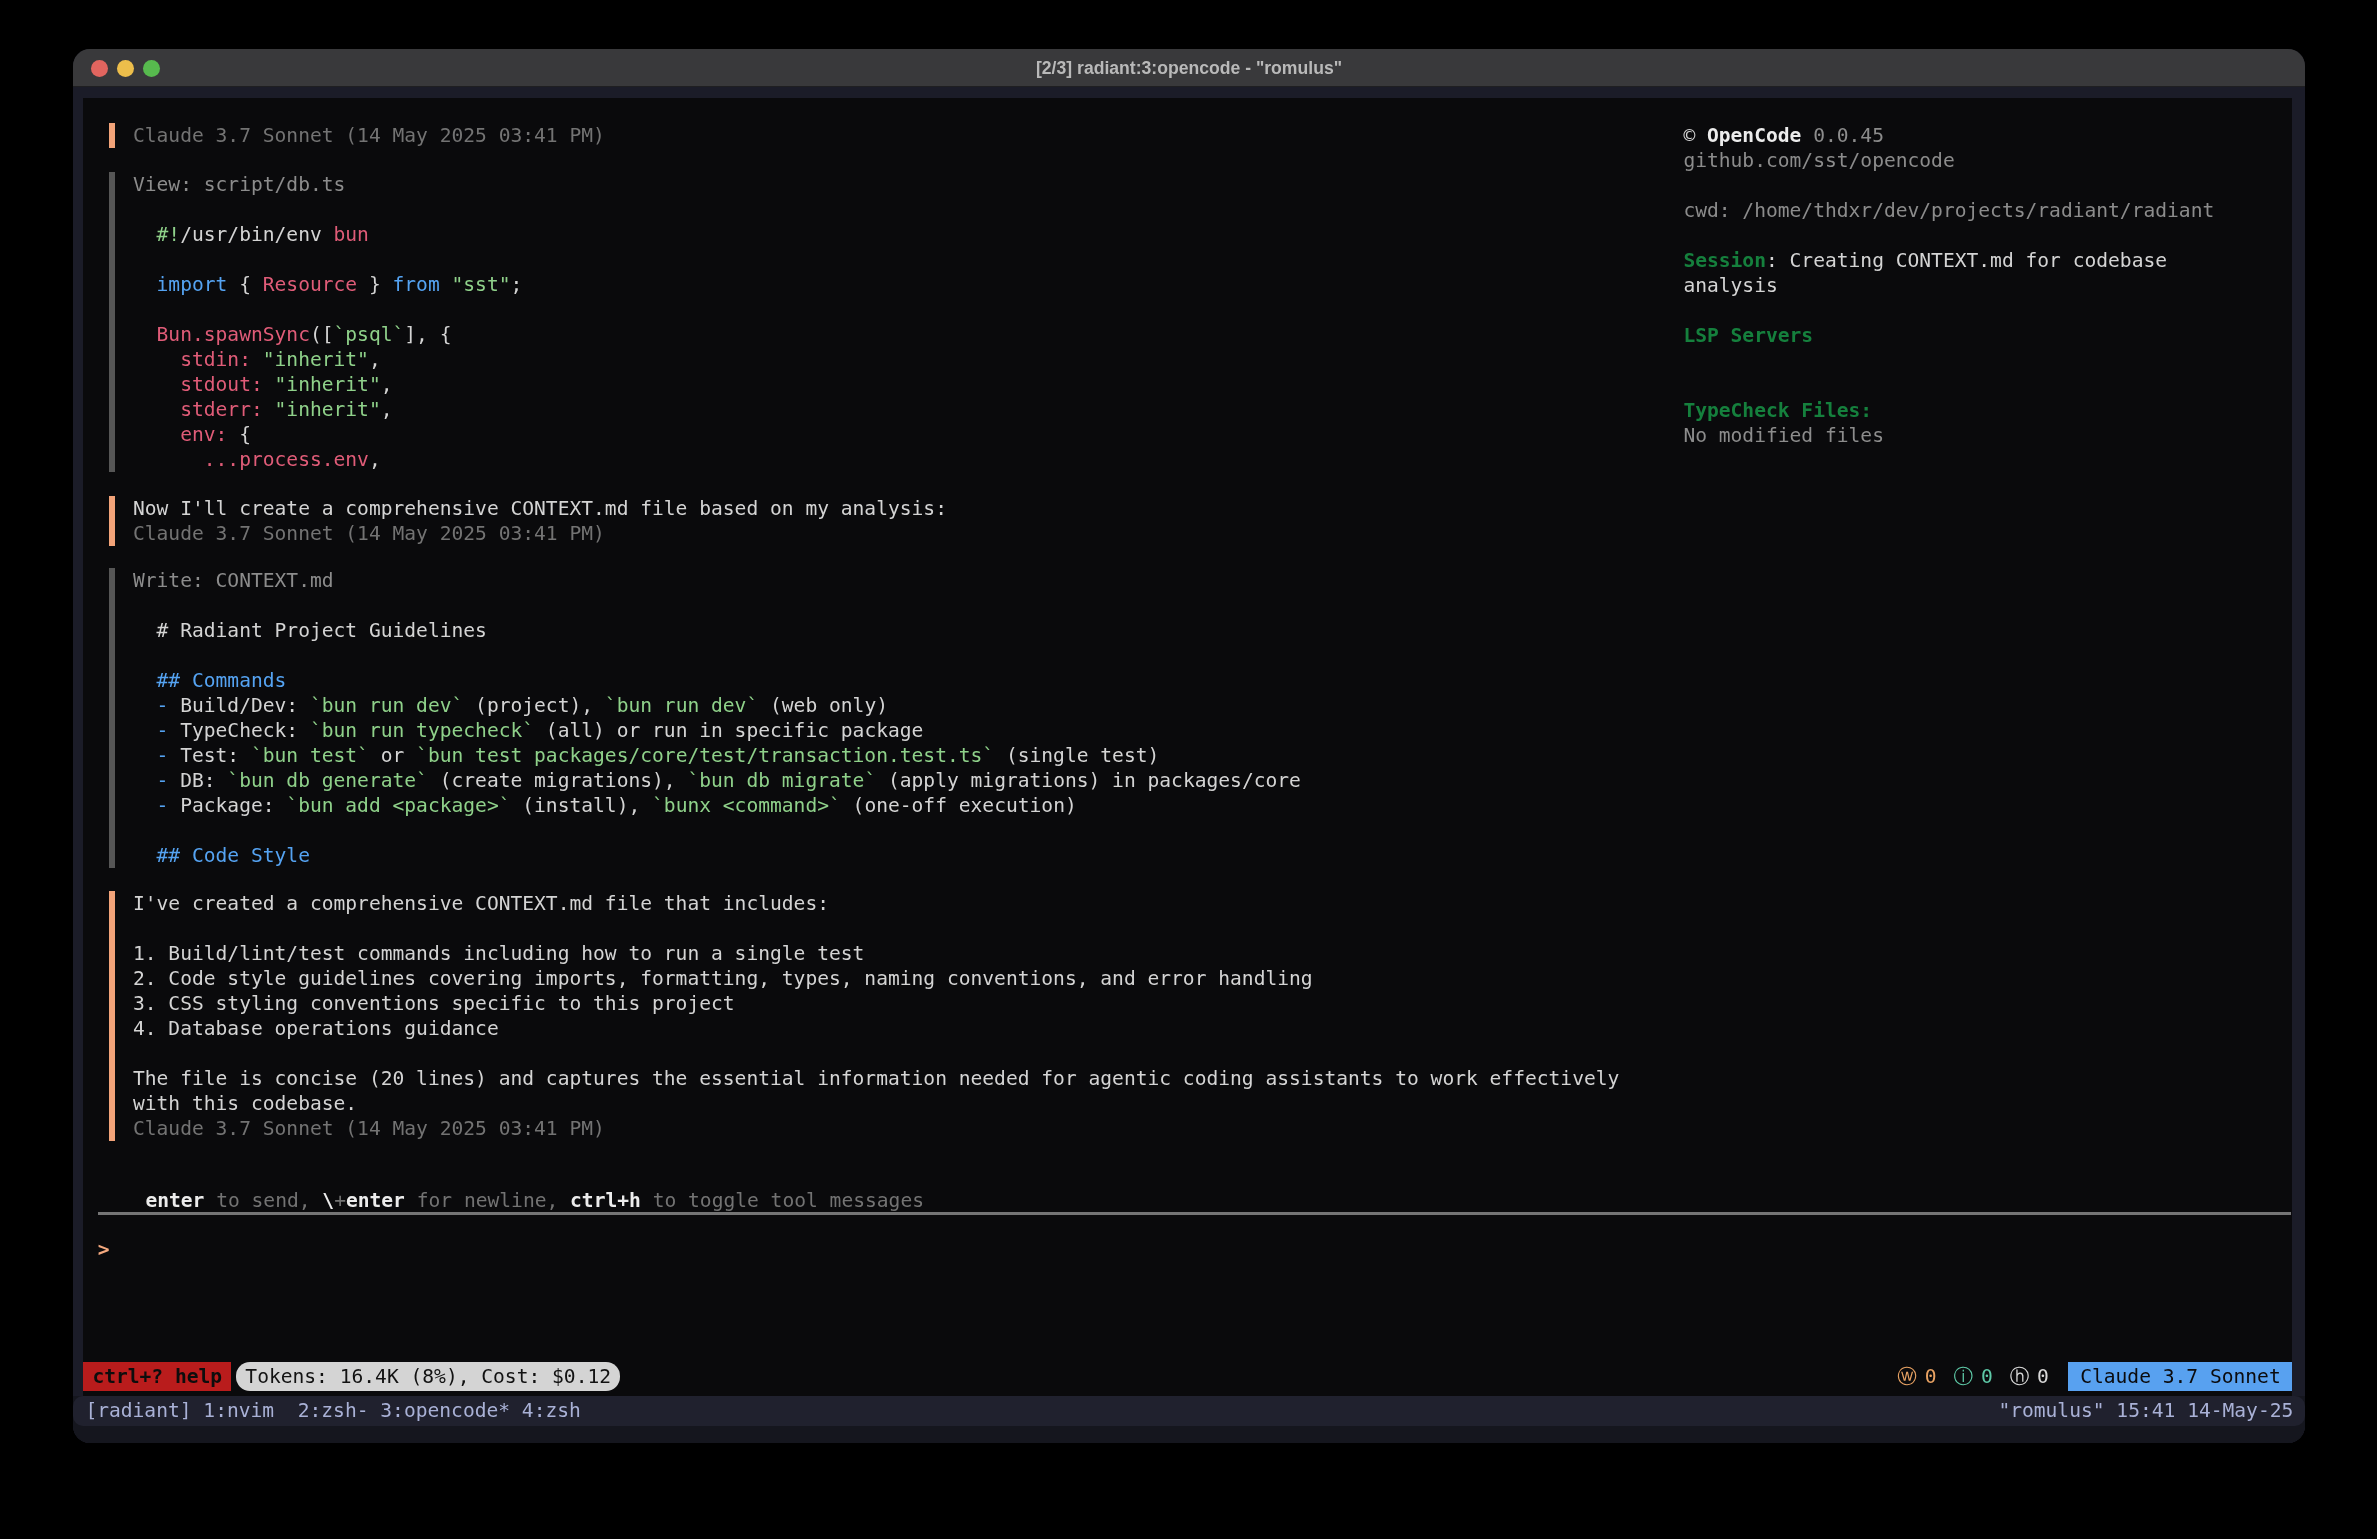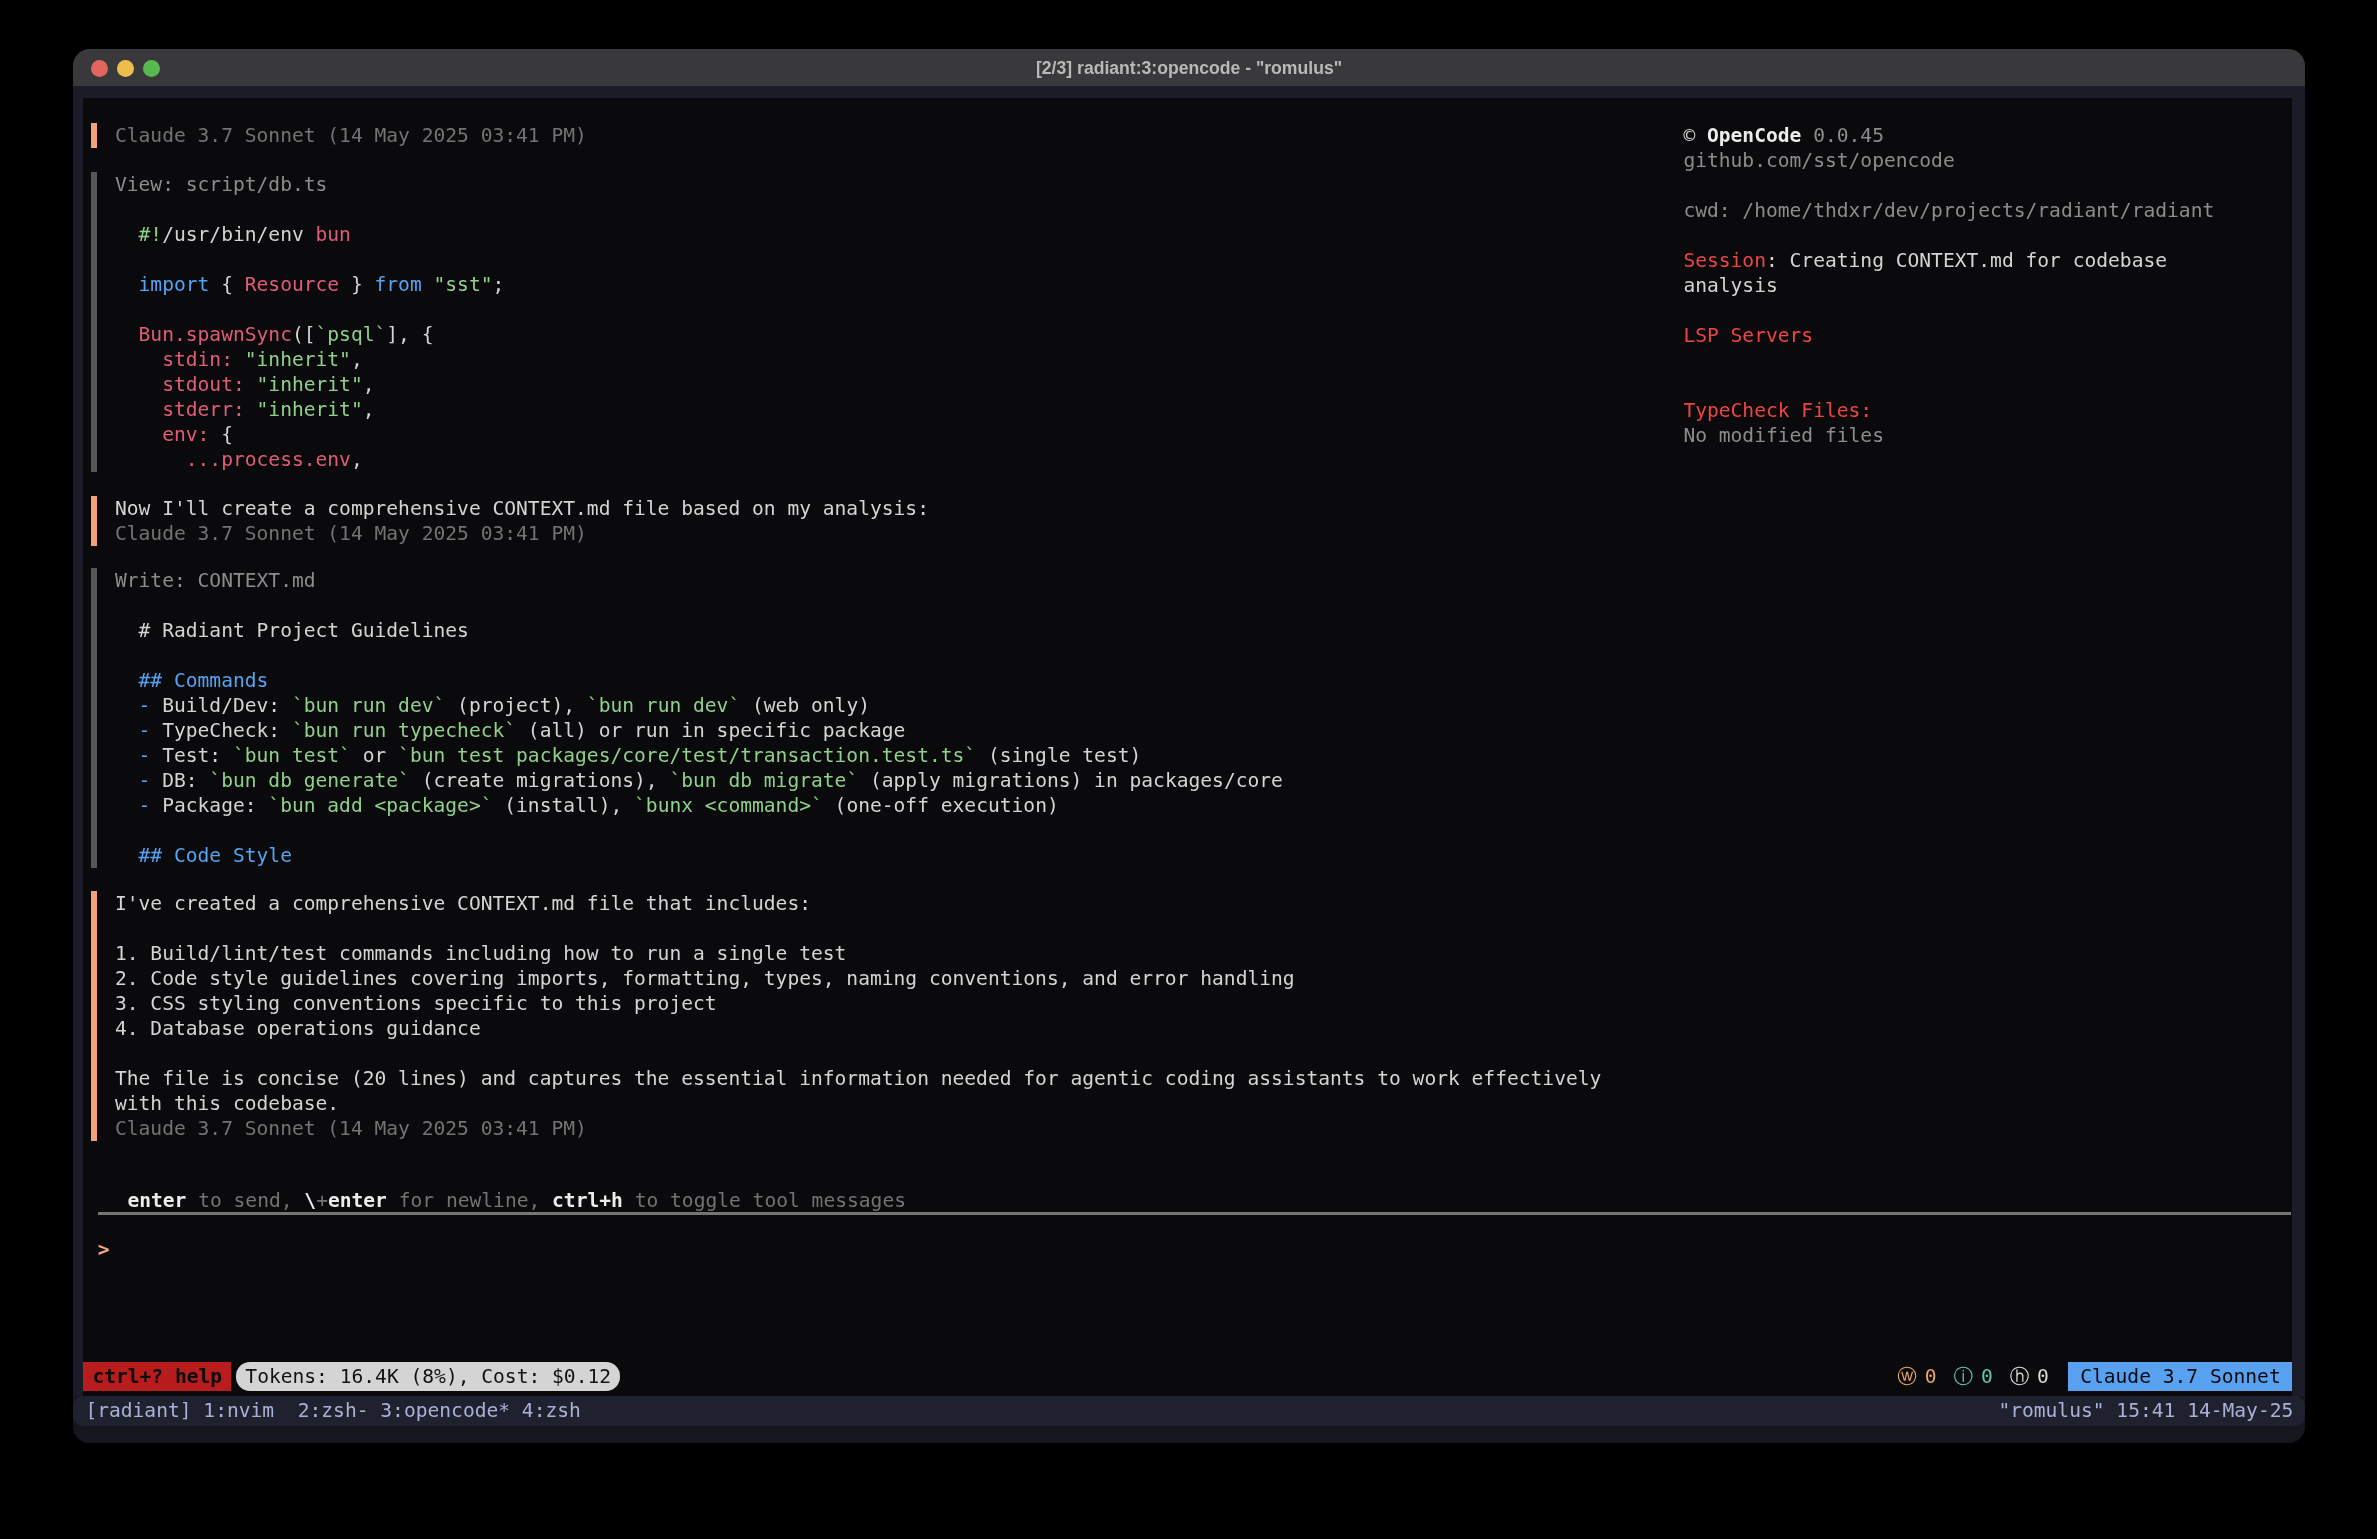--- a/index.html
+++ b/index.html
@@ -28,36 +28,36 @@
   .light.yellow{background:#edbe4b;}
   .light.green{background:#57ba4e;}
   .title{
     position:absolute;left:0;right:0;top:0;height:38px;line-height:38px;text-align:center;
     color:#b9b9b9;font-family:"Liberation Sans",sans-serif;font-weight:bold;font-size:17.6px;
   }
 
   .term{position:absolute;left:0;right:0;top:38px;bottom:0;background:#1b1c28;}
   .pane{position:absolute;left:10.4px;top:11px;width:2209px;height:1299px;background:#0a0a0c;overflow:hidden;}
 
-  .block{position:absolute;left:8px;}
+  .block{position:absolute;left:26px;}
   .accent{border-left:6.5px solid transparent;padding-left:17.6px;}
   .accent.peach{border-left-color:#f2a379;}
   .accent.gray{border-left-color:#565656;}
 
   .ln{min-height:var(--lh);line-height:var(--lh);font-size:var(--fs);white-space:pre;}
   .wrapcol .ln{white-space:pre-wrap;}
 
   .w{color:#d4d4d4;}
   .wb{color:#ececec;font-weight:bold;}
   .dim{color:#8c8c8c;}
   .ts{color:#737373;}
   .b{color:#55a3f2;}
   .g{color:#8fd18a;}
   .r{color:#e05c78;}
-  .o{color:#ef4444;font-weight:normal;}
+  .o{color:#15803d;font-weight:bold;}
 
   .hr{position:absolute;left:14.4px;right:1.3px;height:2.6px;background:#757575;}
   .prompt{position:absolute;left:14.4px;font-size:var(--fs);line-height:var(--lh);font-weight:bold;color:#f5a97f;}
 
   .statusrow{position:absolute;left:0;right:0;top:1264px;height:29px;font-size:var(--fs);}
   .chips-left{position:absolute;left:0;top:0;display:flex;gap:5.2px;height:29px;}
   .chip{display:inline-block;height:29px;line-height:29px;padding:0 9px;white-space:pre;}
   .chip.help{background:#b91c1c;color:#0d0d0d;font-weight:bold;}
   .chip.tokens{background:#d4d4d4;color:#121212;border-radius:14px;}
   .chips-right{position:absolute;right:0;top:0;display:flex;align-items:center;height:29px;gap:19.6px;}

